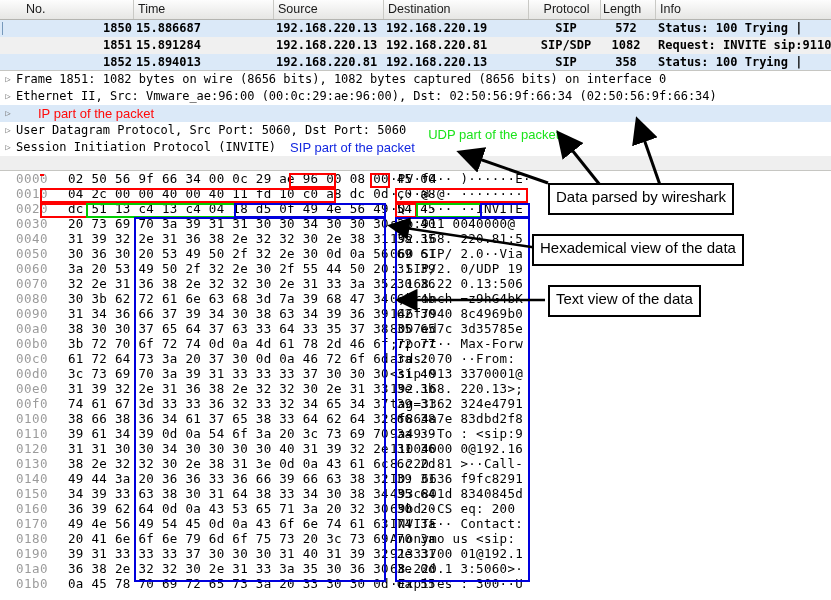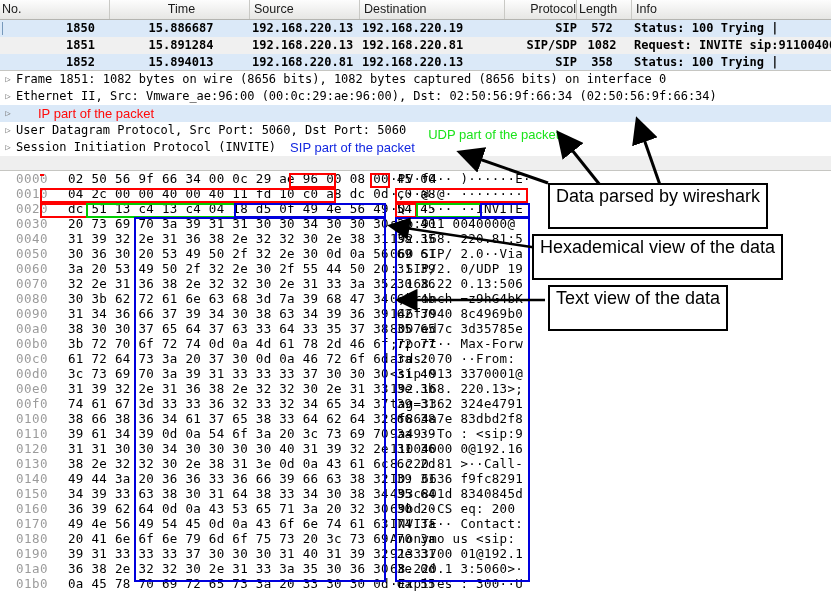--- a/index.html
+++ b/index.html
@@ -45,25 +45,25 @@
     line-height: 17px;
     box-sizing: border-box;
     white-space: nowrap;
   }
   .pkt-row.blue { background: #dbe9f8; color: #000; }
   .pkt-row.grey { background: #f0f0f0; color: #000; }
   .pkt-row .cell {
     height: 17px; line-height: 17px; box-sizing: border-box;
     overflow: hidden; white-space: nowrap;
   }
-  .c-no    { width: 110px; text-align: right; padding-right: 15px; }
-  .c-time  { width: 140px; text-align: center;  padding-left: 2px;}
+  .c-no    { width: 110px; text-align: right; padding-right: 2px; margin-left: 24px; }
+  .c-time  { width: 140px; text-align: left;  padding-left: 2px;}
   .c-src   { width: 110px; text-align: left; padding-left: 2px;}
   .c-dst   { width: 145px; text-align: left; padding-left: 2px;}
-  .c-proto { width: 72px;  text-align: right; padding-left: 2px;}
+  .c-proto { width: 72px;  text-align: center; padding-left: 2px;}
   .c-len   { width: 55px;  text-align: center; padding-right: 5px;}
   .c-info  { flex: 1; text-align: left; padding-left: 2px;}
   .marker { width: 6px; }
   .marker i { display:block; width:1px; height:13px; margin-top:2px; margin-left:2px; background:#7799bb; }
 
   
   .detail {
     position: absolute; left: 0; top: 70px; width: 831px; height: 98px;
     background: #ffffff;
     border-top: 1px solid #c6c6c2;
@@ -109,23 +109,23 @@
   .hl.red   { border: 2px solid #ff0000; }
   .hl.green { border: 2px solid #00cc00; }
   .hl.blue  { border: 2px solid #0000dd; }
 
   
   .callout {
     position: absolute;
     background: #ffffff;
     border: 2px solid #000000;
     font-family: "Liberation Sans", sans-serif;
-    font-size: 18px;
+    font-size: 15px;
     color: #000;
-    padding: 2px 6px 21px 6px;
+    padding: 2px 6px 7px 6px;
     white-space: nowrap;
     line-height: 19px;
   }
   svg.arrows { position: absolute; left:0; top:0; width:831px; height:600px; pointer-events:none; }
 </style>
 </head>
 <body>
 
 <div id="app">
 

